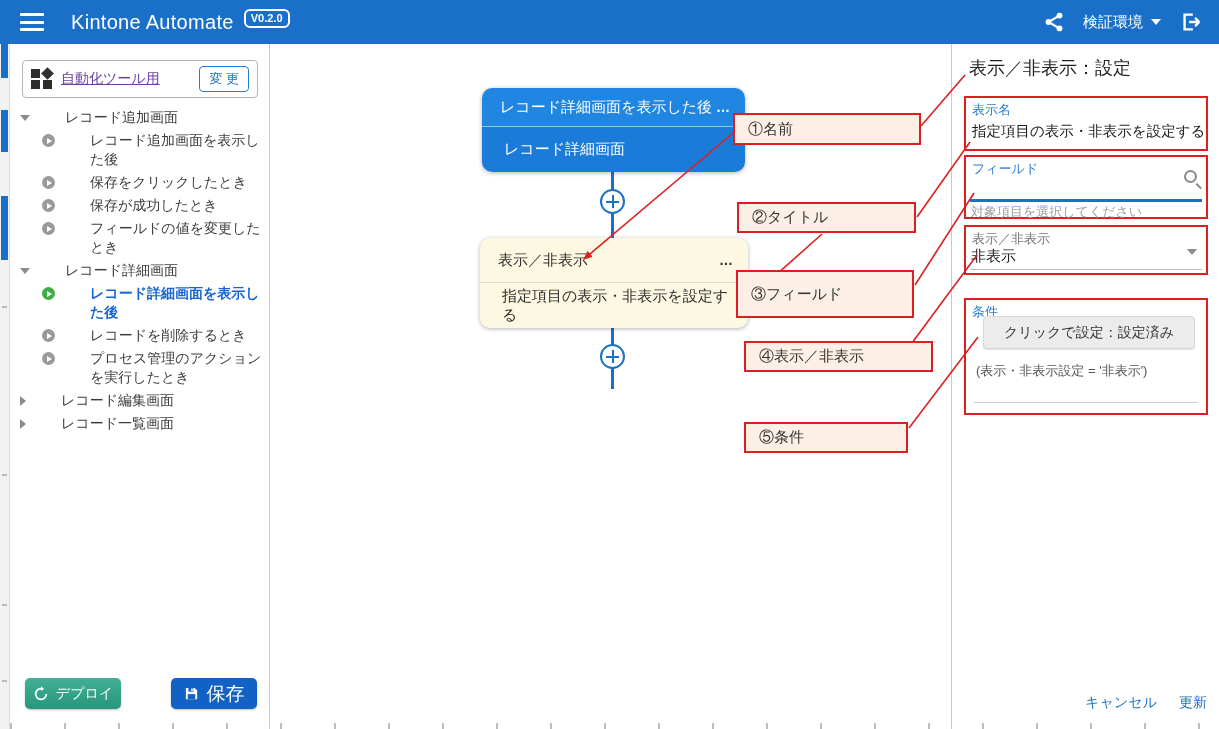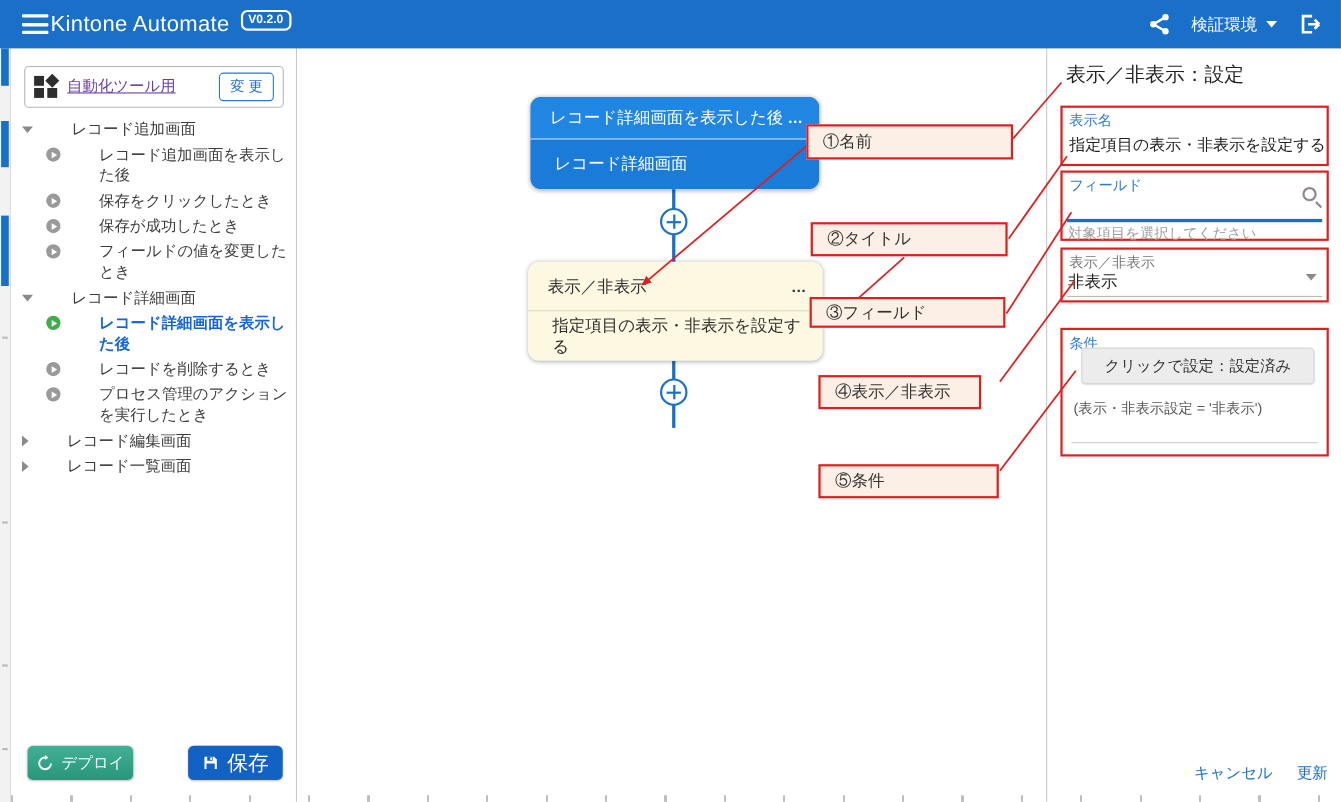--- a/index.html
+++ b/index.html
@@ -3,21 +3,21 @@
 <meta charset="utf-8">
 <style>
   * { margin:0; padding:0; box-sizing:border-box; }
   html,body { width:1219px; height:729px; font-family:"Liberation Sans", sans-serif; background:#fff; overflow:hidden; }
   .page { position:relative; width:1219px; height:729px; background:#fff; }
 
   
   .topbar { position:absolute; left:0; top:0; width:1219px; height:44px; background:#1a70c9; display:flex; align-items:center; color:#fff; z-index:50; }
   .hamburger { width:24px; height:18px; margin-left:20px; display:flex; flex-direction:column; justify-content:space-between; cursor:pointer; }
   .hamburger span { display:block; height:3px; background:#fff; border-radius:1px; }
-  .app-title { margin-left:2px; font-size:20px; font-weight:500; letter-spacing:.3px; }
+  .app-title { margin-left:27px; font-size:20px; font-weight:500; letter-spacing:.3px; }
   .ver-badge { margin-left:10px; margin-top:-8px; border:2px solid #fff; border-radius:6px; font-size:11px; font-weight:bold; padding:0 5px; line-height:15px;text-align:right; }
   .topbar-right { margin-left:auto; display:flex; align-items:center; gap:18px; padding-right:16px; }
   .env-label { font-size:15px; display:flex; align-items:center; gap:8px; cursor:pointer; }
   .caret-down-white { width:0; height:0; border-left:5px solid transparent; border-right:5px solid transparent; border-top:6px solid #fff; display:inline-block; }
   .icon-btn { cursor:pointer; display:flex; align-items:center; }
 
   
   .left-strip { position:absolute; left:0; top:44px; width:10px; height:685px; background:#f2f2f2; border-right:1px solid #ddd; z-index:40; }
   .left-strip .seg { position:absolute; left:1px; width:7px; background:#1a70c9; }
   .left-strip .tick { position:absolute; left:2px; width:5px; height:2px; background:#bbb; }
@@ -259,24 +259,24 @@
     <line x1="909" y1="347" x2="977" y2="255" stroke="#dc2020" stroke-width="1.6"></line>
     <line x1="909" y1="428" x2="978" y2="337" stroke="#dc2020" stroke-width="1.6"></line>
   </svg>
 
   <div class="ann-box" style="left:733px;top:113px;width:188px;height:32px">
       <span>①名前</span>
     </div>
   <div class="ann-box" style="left:737px;top:202px;width:179px;height:31px">
       <span>②タイトル</span>
     </div>
-  <div class="ann-box" style="left:736px;top:270px;width:178px;height:28px">
+  <div class="ann-box" style="left:736px;top:270px;width:178px;height:48px">
       <span>③フィールド</span>
     </div>
-  <div class="ann-box" style="left:744px;top:341px;width:148px;height:31px">
+  <div class="ann-box" style="left:744px;top:341px;width:189px;height:31px">
       <span>④表示／非表示</span>
     </div>
   <div class="ann-box" style="left:744px;top:422px;width:164px;height:31px">
       <span>⑤条件</span>
     </div>
 
   <div class="panel">
     <div class="panel-title">表示／非表示：設定</div>
 
     <div class="fbox box-name">

